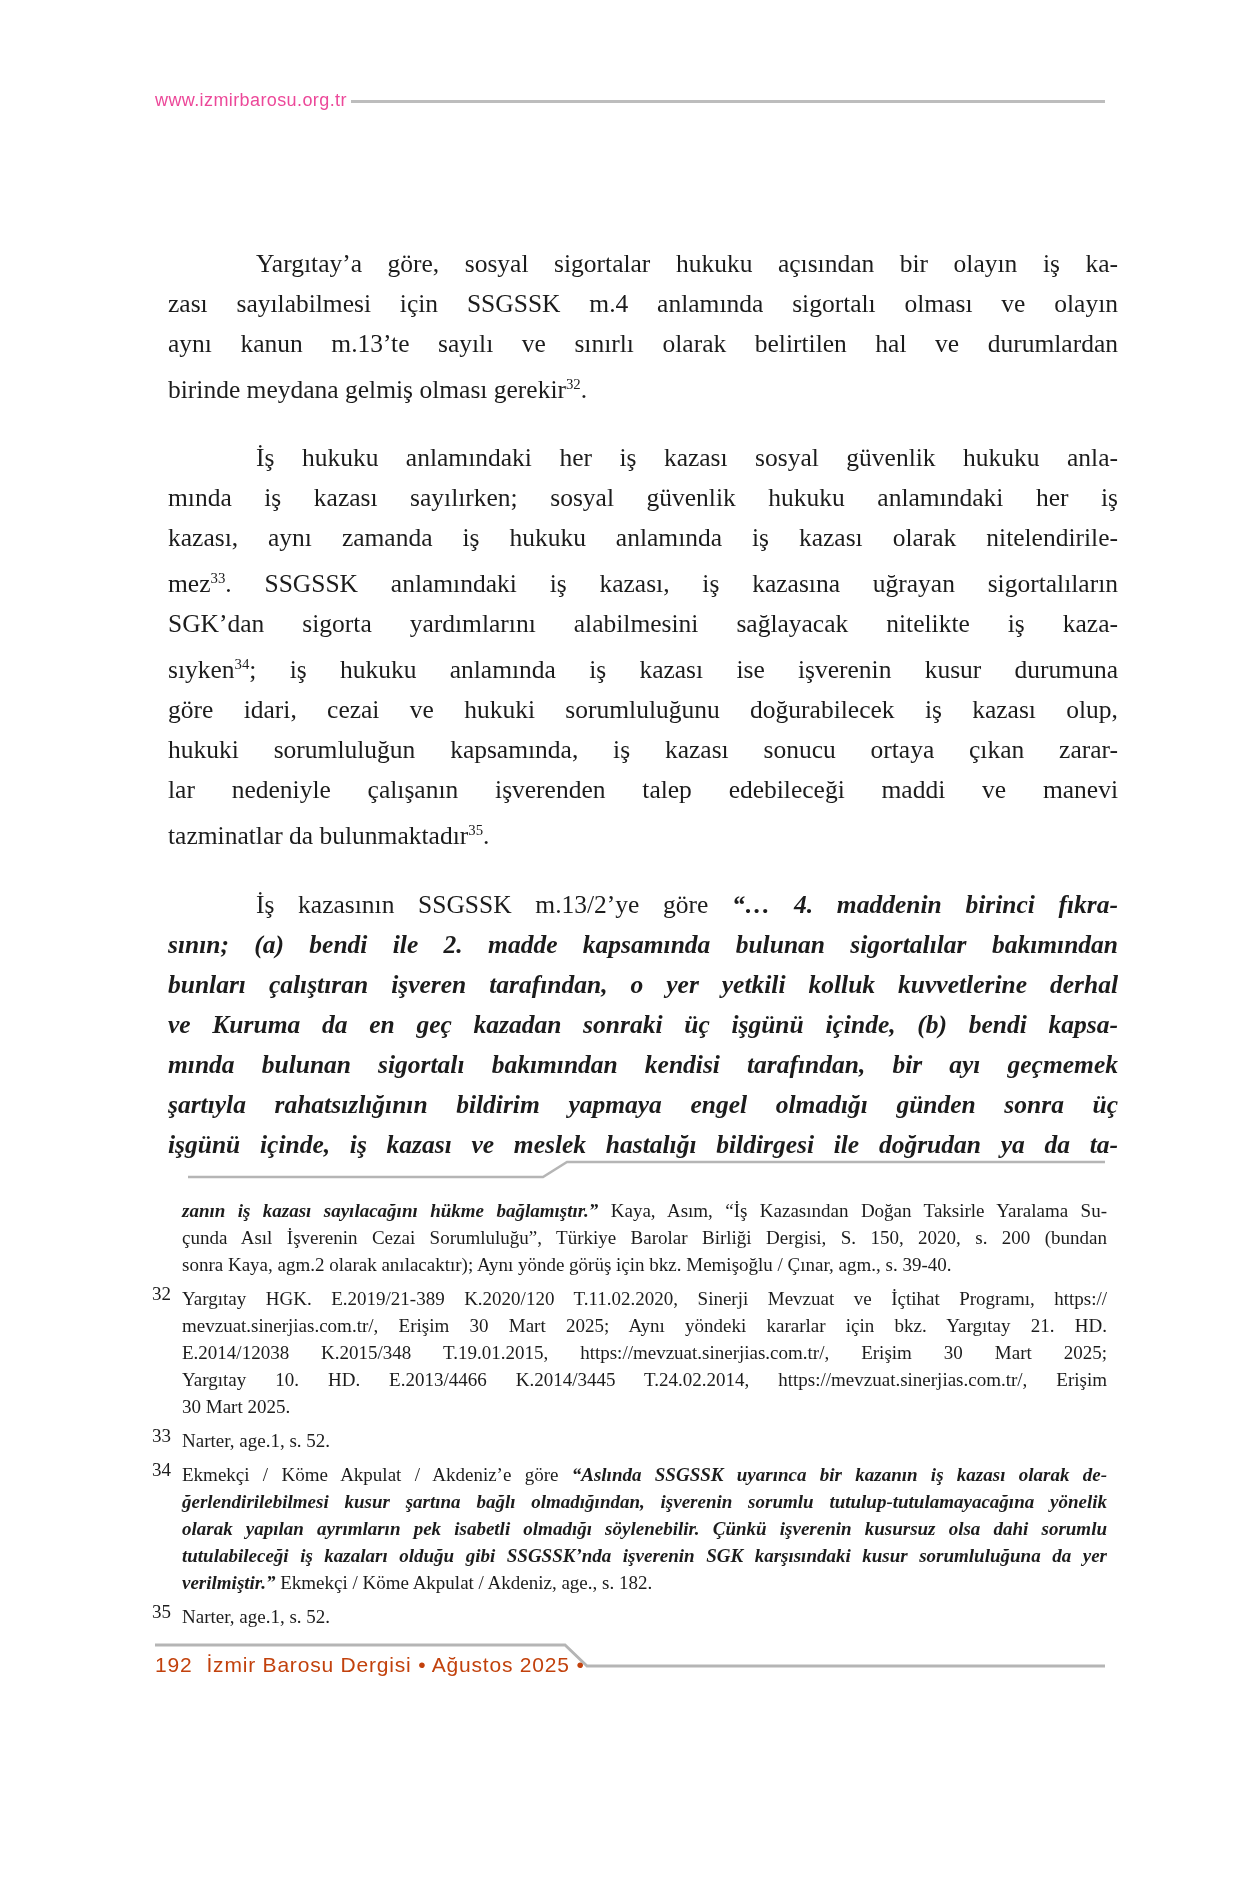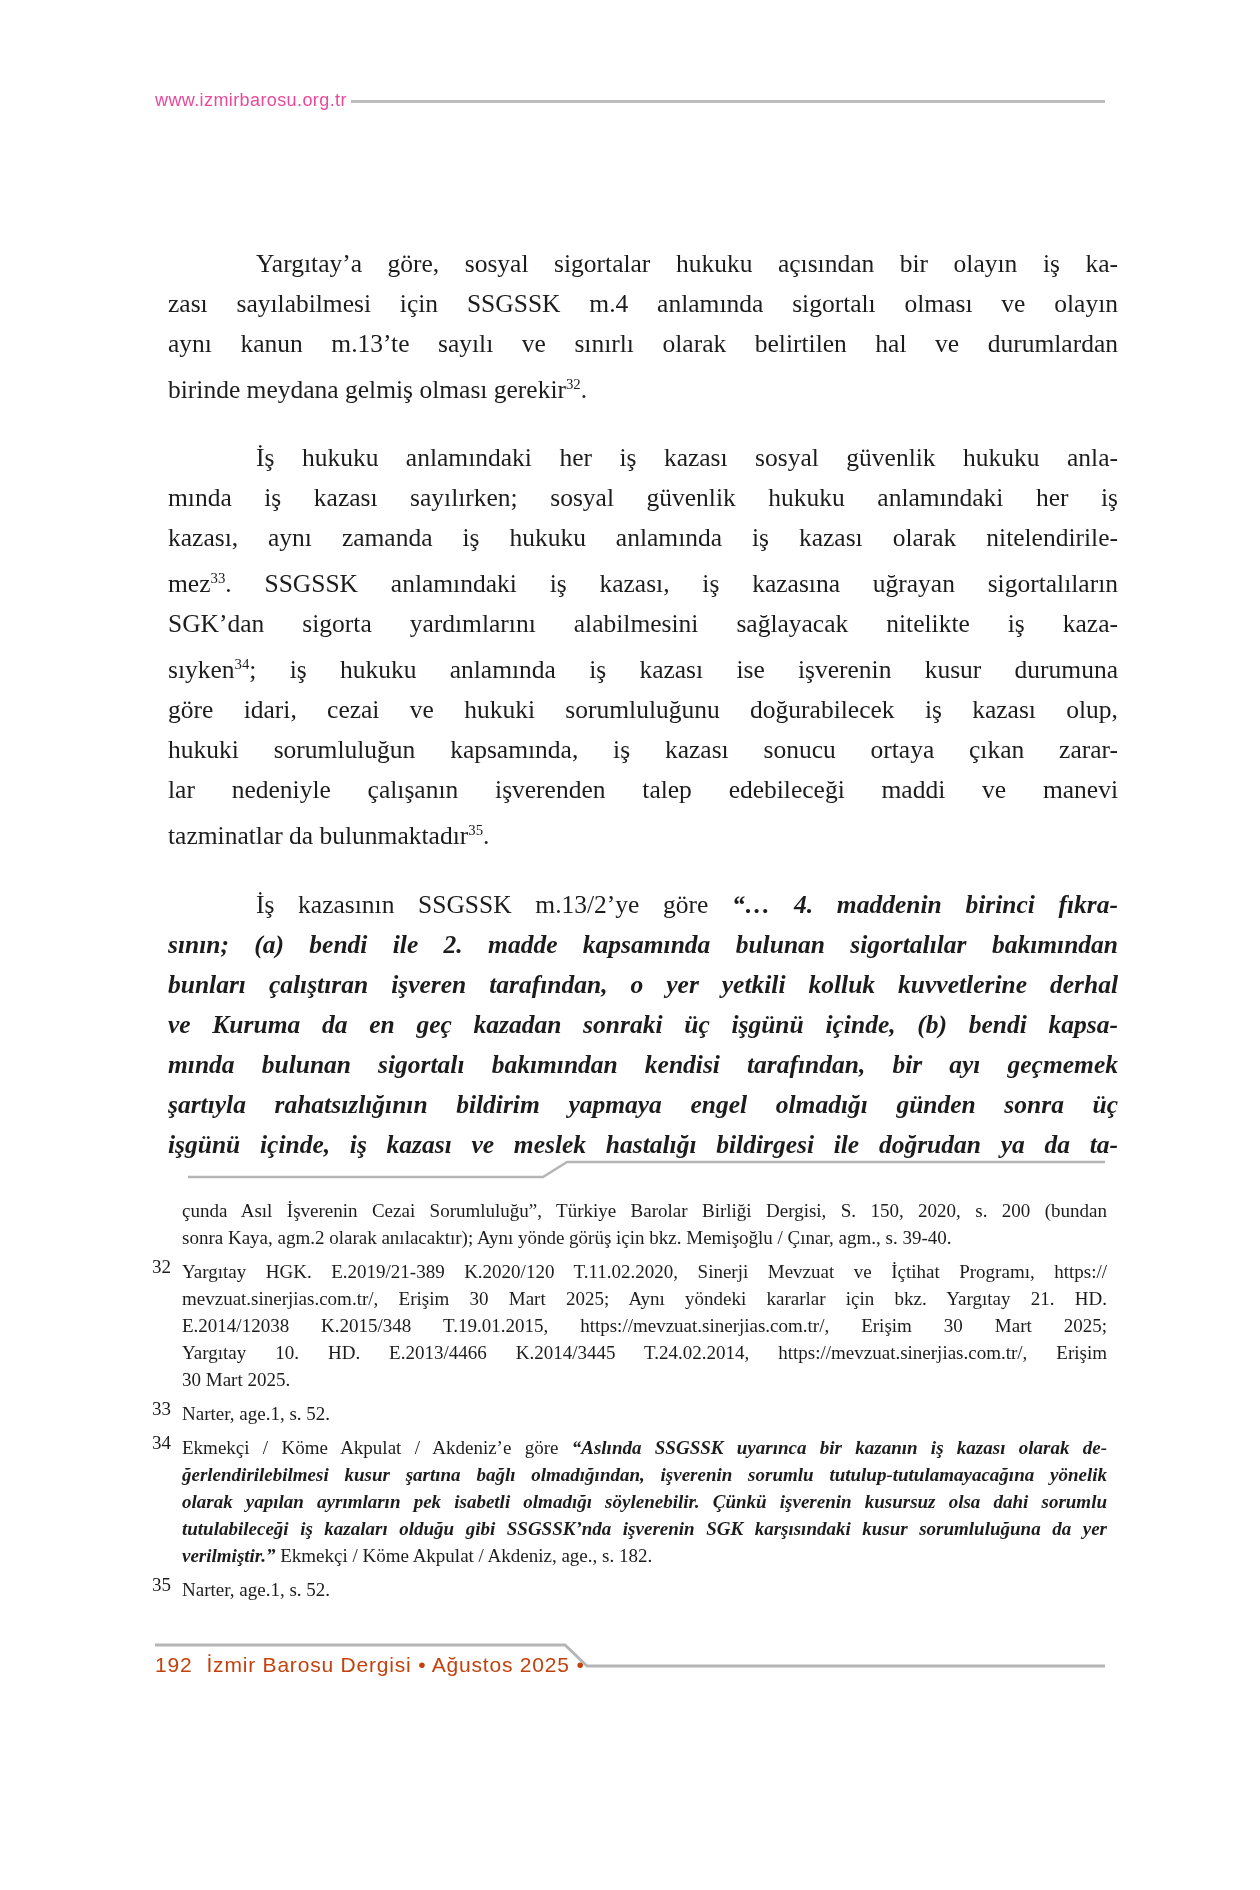--- a/index.html
+++ b/index.html
@@ -92,20 +92,21 @@
   </div>
 
   <svg class="fnsep" width="950" height="40">
     <polyline points="33,27 388,27 412,12 950,12" fill="none" stroke="#b5b5b5" stroke-width="2.5"></polyline>
   </svg>
 
   <div class="footnotes">
     <div class="fn">
       <span class="fn-num"></span>
       <div class="fn-body">
+          <div class="tl"><span class="it">zanın iş kazası sayılacağını hükme bağlamıştır.”</span><span class="rg"> Kaya, Asım, “İş Kazasından Doğan Taksirle Yaralama Su-</span></div>
           <div class="tl"><span class="rg">çunda Asıl İşverenin Cezai Sorumluluğu”, Türkiye Barolar Birliği Dergisi, S. 150, 2020, s. 200 (bundan</span></div>
           <div class="tl last"><span class="rg">sonra Kaya, agm.2 olarak anılacaktır); Aynı yönde görüş için bkz. Memişoğlu / Çınar, agm., s. 39-40.</span></div>
         </div>
     </div>
     <div class="fn">
       <span class="fn-num">32</span>
       <div class="fn-body">
           <div class="tl"><span class="rg">Yargıtay HGK. E.2019/21-389 K.2020/120 T.11.02.2020, Sinerji Mevzuat ve İçtihat Programı, https://</span></div>
           <div class="tl"><span class="rg">mevzuat.sinerjias.com.tr/, Erişim 30 Mart 2025; Aynı yöndeki kararlar için bkz. Yargıtay 21. HD.</span></div>
           <div class="tl"><span class="rg">E.2014/12038 K.2015/348 T.19.01.2015, https://mevzuat.sinerjias.com.tr/, Erişim 30 Mart 2025;</span></div>

